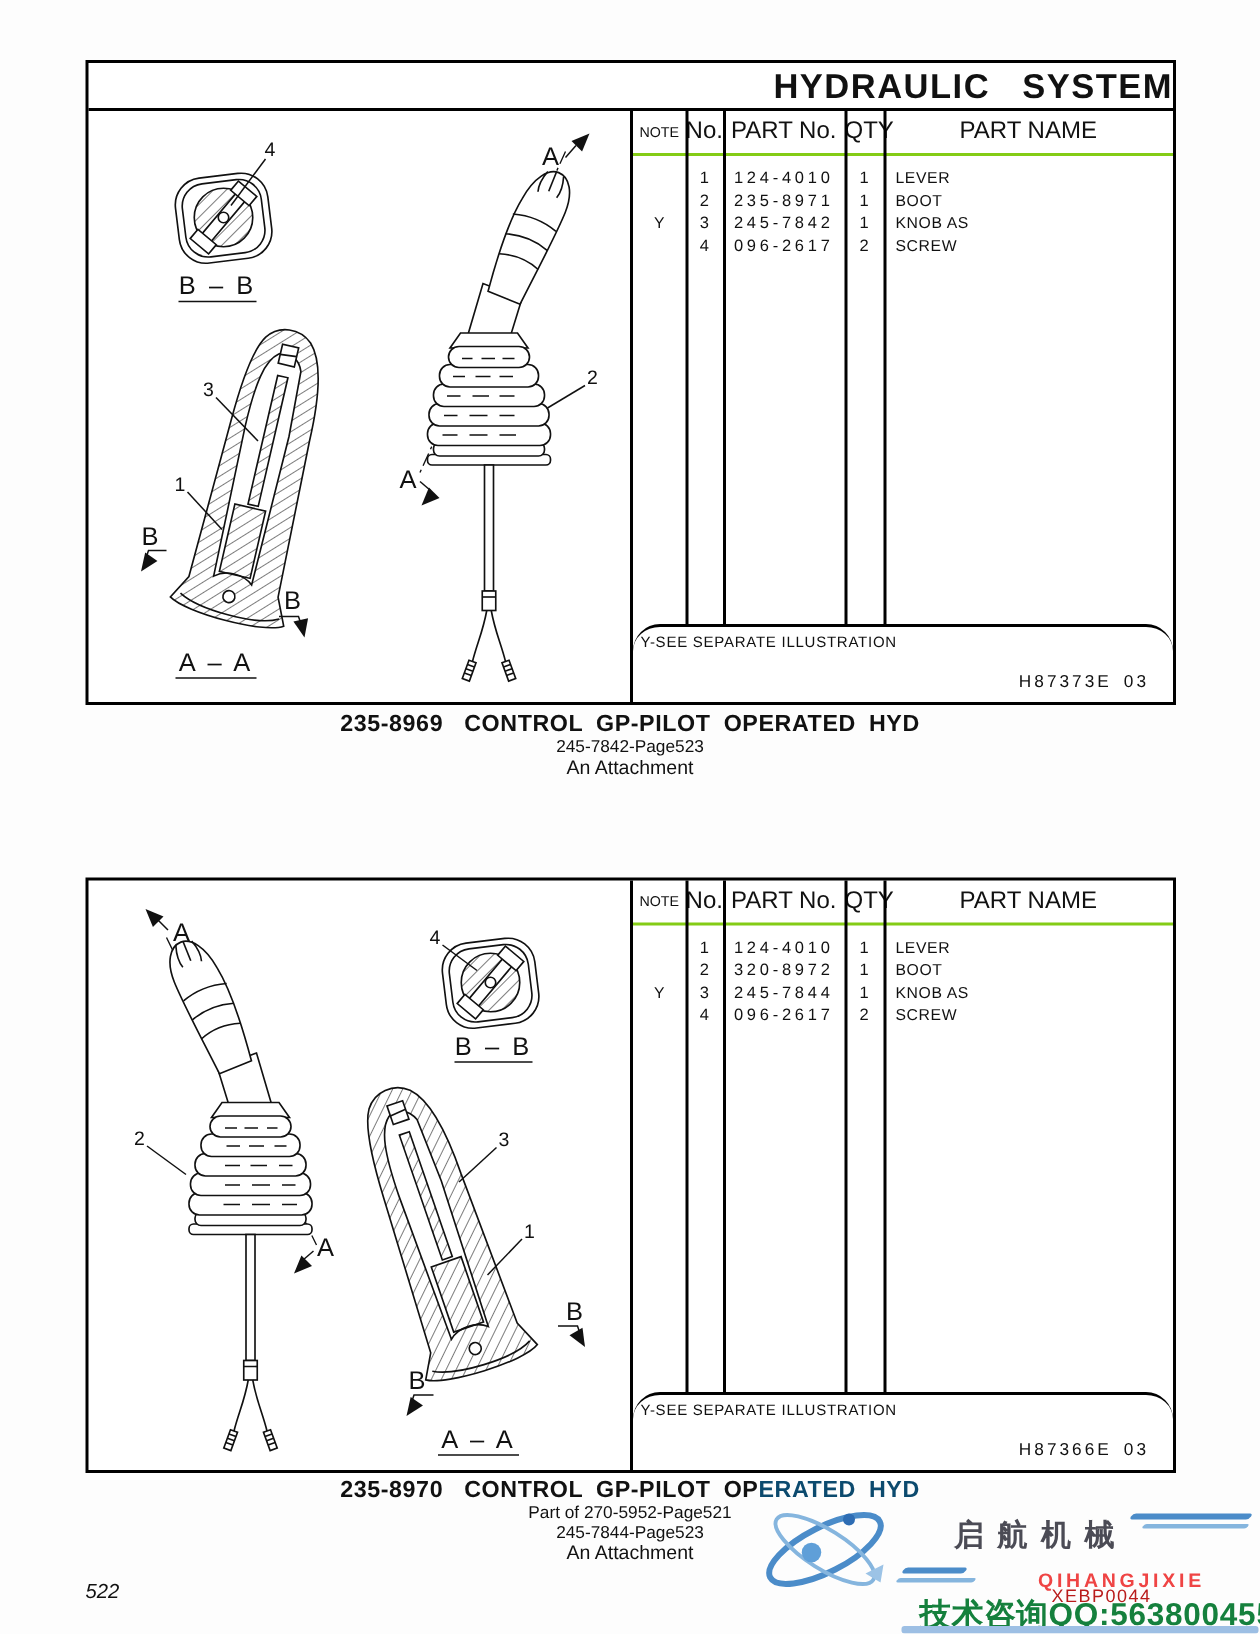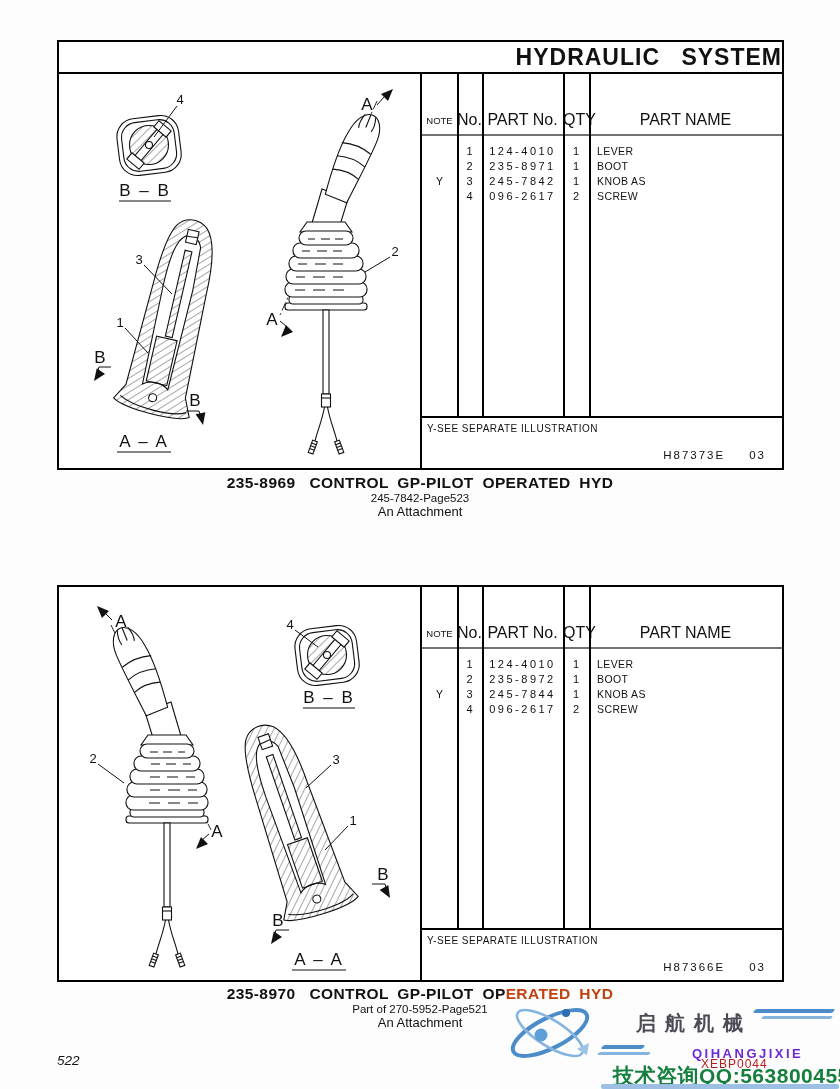--- a/index.html
+++ b/index.html
@@ -14,52 +14,52 @@
     font-size:23px;font-weight:bold;letter-spacing:1px;word-spacing:14px;line-height:31px;}
   .pbody{position:absolute;left:0;right:0;bottom:0;}
   #panel1 .pbody{top:32px;}
   #panel2 .pbody{top:0;}
   .drawarea{position:absolute;left:0;top:0;bottom:0;width:361px;}
   .drawarea svg{display:block;width:100%;height:100%;}
   .ptable{position:absolute;top:0;right:0;bottom:0;left:361px;border-left:2px solid #000;}
   .vline{position:absolute;top:0;height:calc(100% - 50px);width:1.5px;background:#000;}
   .v1{left:35px}.v2{left:60px}.v3{left:141px}.v4{left:167px}
   .tgrid{display:grid;grid-template-columns:35px 25px 81px 26px 1fr;}
-  .thead{height:28px;border-bottom:2px solid #737373;align-items:center;margin-top:32px;}
+  .thead{height:28px;border-bottom:2px solid #84cc16;align-items:center;}
   .thead>div{text-align:center;font-size:16px;}
   .thead .hnote{font-size:9.5px;}
   .tbody{padding-top:8px;}
   .trow{height:15px;line-height:15px;font-size:11px;}
   .cc{text-align:center;}
   .cpart{text-align:center;letter-spacing:2.5px;}
   .cname{padding-left:8px;font-size:10.5px;letter-spacing:.4px;}
   .cnote{text-align:center;font-size:10.5px;}
-  .tfoot{position:absolute;left:0;right:0;bottom:0;height:50px;border-top:2px solid #000;}
+  .tfoot{position:absolute;left:0;right:0;bottom:0;height:50px;border-top:2px solid #000;border-radius:18px;}
   .footnote{position:absolute;left:5px;top:5px;font-size:10px;letter-spacing:.5px;}
   .doccode{position:absolute;right:16px;bottom:7px;font-size:11.5px;letter-spacing:2px;}
-  .doccode .rev{margin-left:24px;}
+  .doccode .rev{margin-left:8px;}
   .caption{position:absolute;left:0;width:840px;text-align:center;}
   #cap1{top:474px;}
   #cap2{top:985px;}
   .capline1{font-size:15.5px;font-weight:bold;letter-spacing:.4px;word-spacing:4px;}
   .capline1 .cnum{margin-right:14px;}
-  .capline1 .faded{color:#c2410c;}
+  .capline1 .faded{color:#0c4a6e;}
   .capline2,.capline3{font-size:11.5px;line-height:12.5px;}
   .capline4{font-size:13px;line-height:13px;}
   #pagenum{position:absolute;left:57px;top:1053px;font-size:13.5px;font-style:italic;}
   
   .wm{position:absolute;}
   #wm-atom{left:503px;top:999px;width:98px;height:70px;}
   #wm-cn{left:636px;top:1010px;font-size:20px;font-weight:bold;color:#4b4b55;letter-spacing:9px;}
   .stripe{position:absolute;transform:skewX(-35deg);border-radius:2px;}
   #st1{left:754px;top:1009px;width:80px;height:4px;background:#4b8cc9;}
   #st2{left:762px;top:1016px;width:70px;height:3px;background:#85b5de;}
   #st3{left:602px;top:1045px;width:42px;height:4px;background:#4b8cc9;}
   #st4{left:598px;top:1052px;width:52px;height:3px;background:#85b5de;}
-  #wm-en{left:692px;top:1046px;font-size:13px;font-weight:bold;color:#6d28d9;letter-spacing:2.5px;}
+  #wm-en{left:692px;top:1046px;font-size:13px;font-weight:bold;color:#ef4444;letter-spacing:2.5px;}
   #wm-code{left:701px;top:1057px;font-size:12px;color:#b91c1c;letter-spacing:1px;}
   #wm-contact{left:613px;top:1062px;font-size:21px;font-weight:bold;color:#15803d;letter-spacing:.5px;white-space:nowrap;}
   #wm-bar{left:601px;top:1084px;width:238px;height:5px;background:#9dbfe4;border-radius:2px;position:absolute;}
   
   .ln{stroke:#111;fill:none;stroke-width:1.1;}
   .shape{stroke:#111;fill:#fff;stroke-width:1.1;}
   .hatched{stroke:#111;fill:url(#h1);stroke-width:1.1;}
   .callout{font-size:13px;fill:#111;}
   .viewletter{font-size:17px;fill:#111;}
   .sectitle{font-size:17px;fill:#111;letter-spacing:2px;}
@@ -290,21 +290,21 @@
         <div class="trow tgrid">
           <div class="cnote"></div>
           <div class="cc">1</div>
           <div class="cpart">124-4010</div>
           <div class="cc">1</div>
           <div class="cname">LEVER</div>
         </div>
         <div class="trow tgrid">
           <div class="cnote"></div>
           <div class="cc">2</div>
-          <div class="cpart">235-8972</div>
+          <div class="cpart">320-8972</div>
           <div class="cc">1</div>
           <div class="cname">BOOT</div>
         </div>
         <div class="trow tgrid">
           <div class="cnote">Y</div>
           <div class="cc">3</div>
           <div class="cpart">245-7844</div>
           <div class="cc">1</div>
           <div class="cname">KNOB AS</div>
         </div>
@@ -324,20 +324,21 @@
       </div>
     </div>
   </div>
 </div>
 
 <div class="caption" id="cap2">
   <div class="capline1">
     <span class="cnum">235-8970</span><span>CONTROL GP-PILOT OP</span><span class="faded">ERATED HYD</span>
   </div>
   <div class="capline2">Part of 270-5952-Page521</div>
+  <div class="capline3">245-7844-Page523</div>
   <div class="capline4">An Attachment</div>
 </div>
 
 <div id="pagenum">522</div>
 
 <svg id="wm-atom" class="wm" viewBox="0 0 98 70">
   <ellipse cx="47" cy="34" rx="41" ry="15" fill="none" stroke="#4b8cc9" stroke-width="4" transform="rotate(-27 47 34)"></ellipse>
   <ellipse cx="47" cy="34" rx="38" ry="13" fill="none" stroke="#85b5de" stroke-width="2.6" transform="rotate(32 47 34)"></ellipse>
   <circle cx="63" cy="14" r="4" fill="#2e6db4"></circle>
   <circle cx="38" cy="36" r="6.5" fill="#5f9fd8"></circle>

